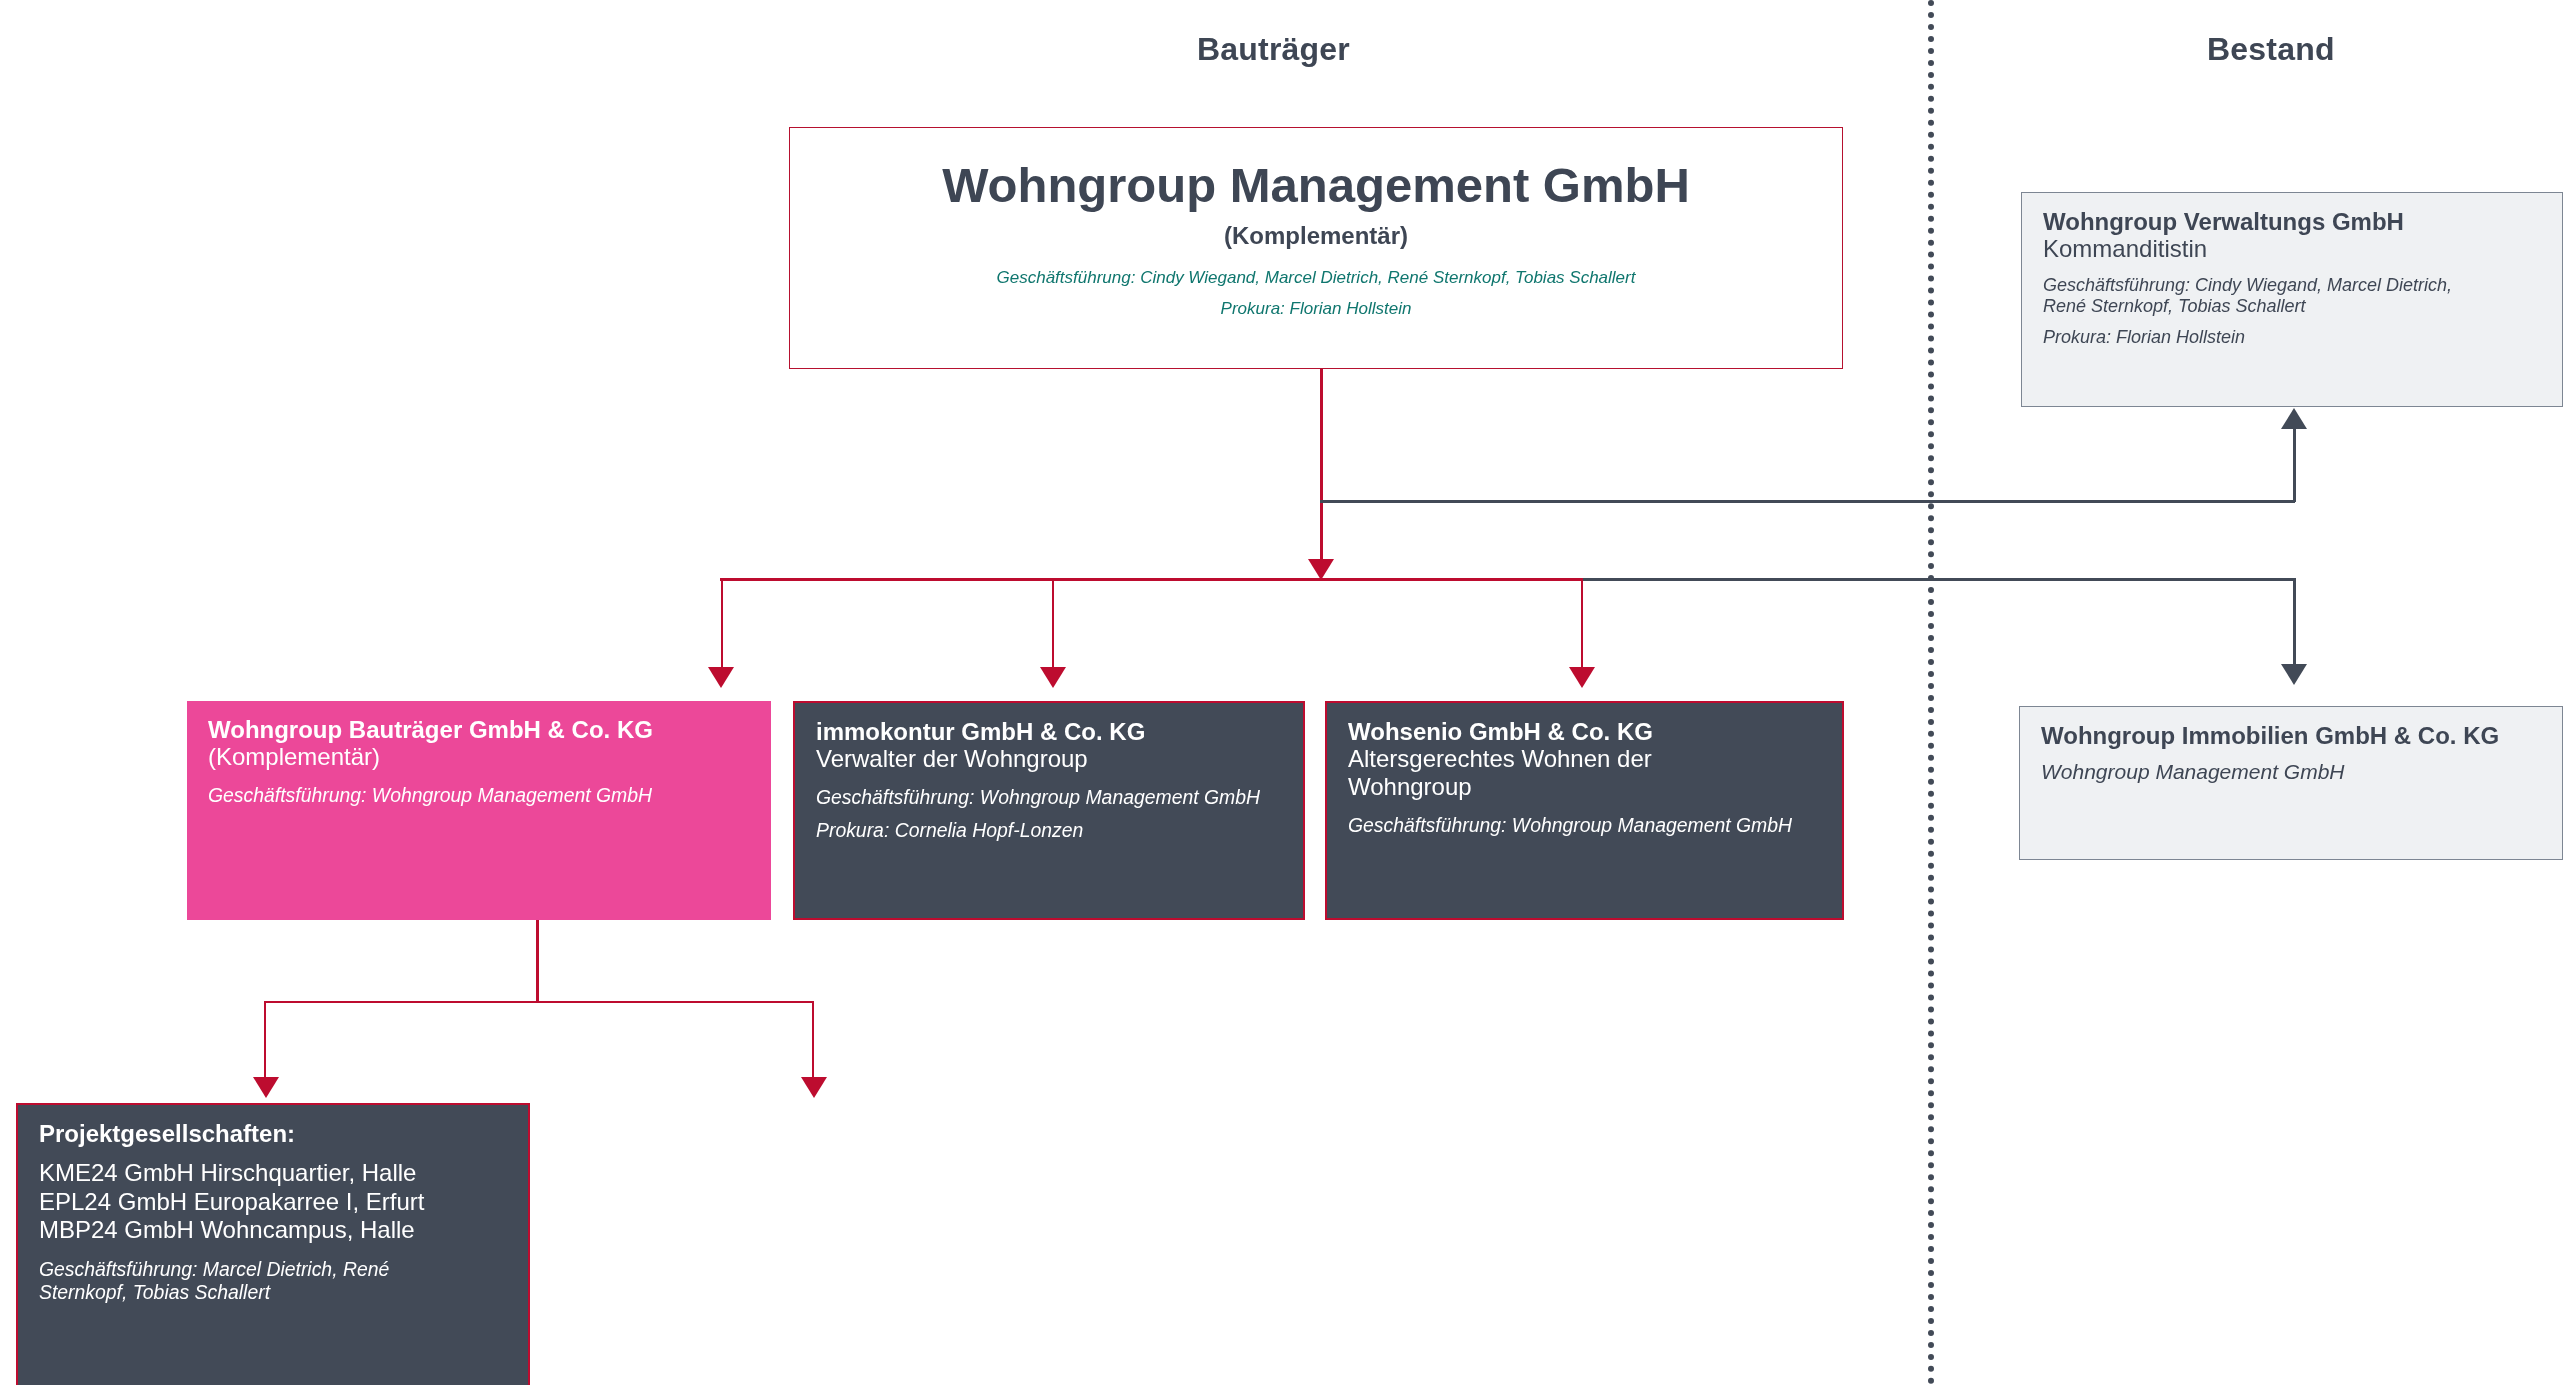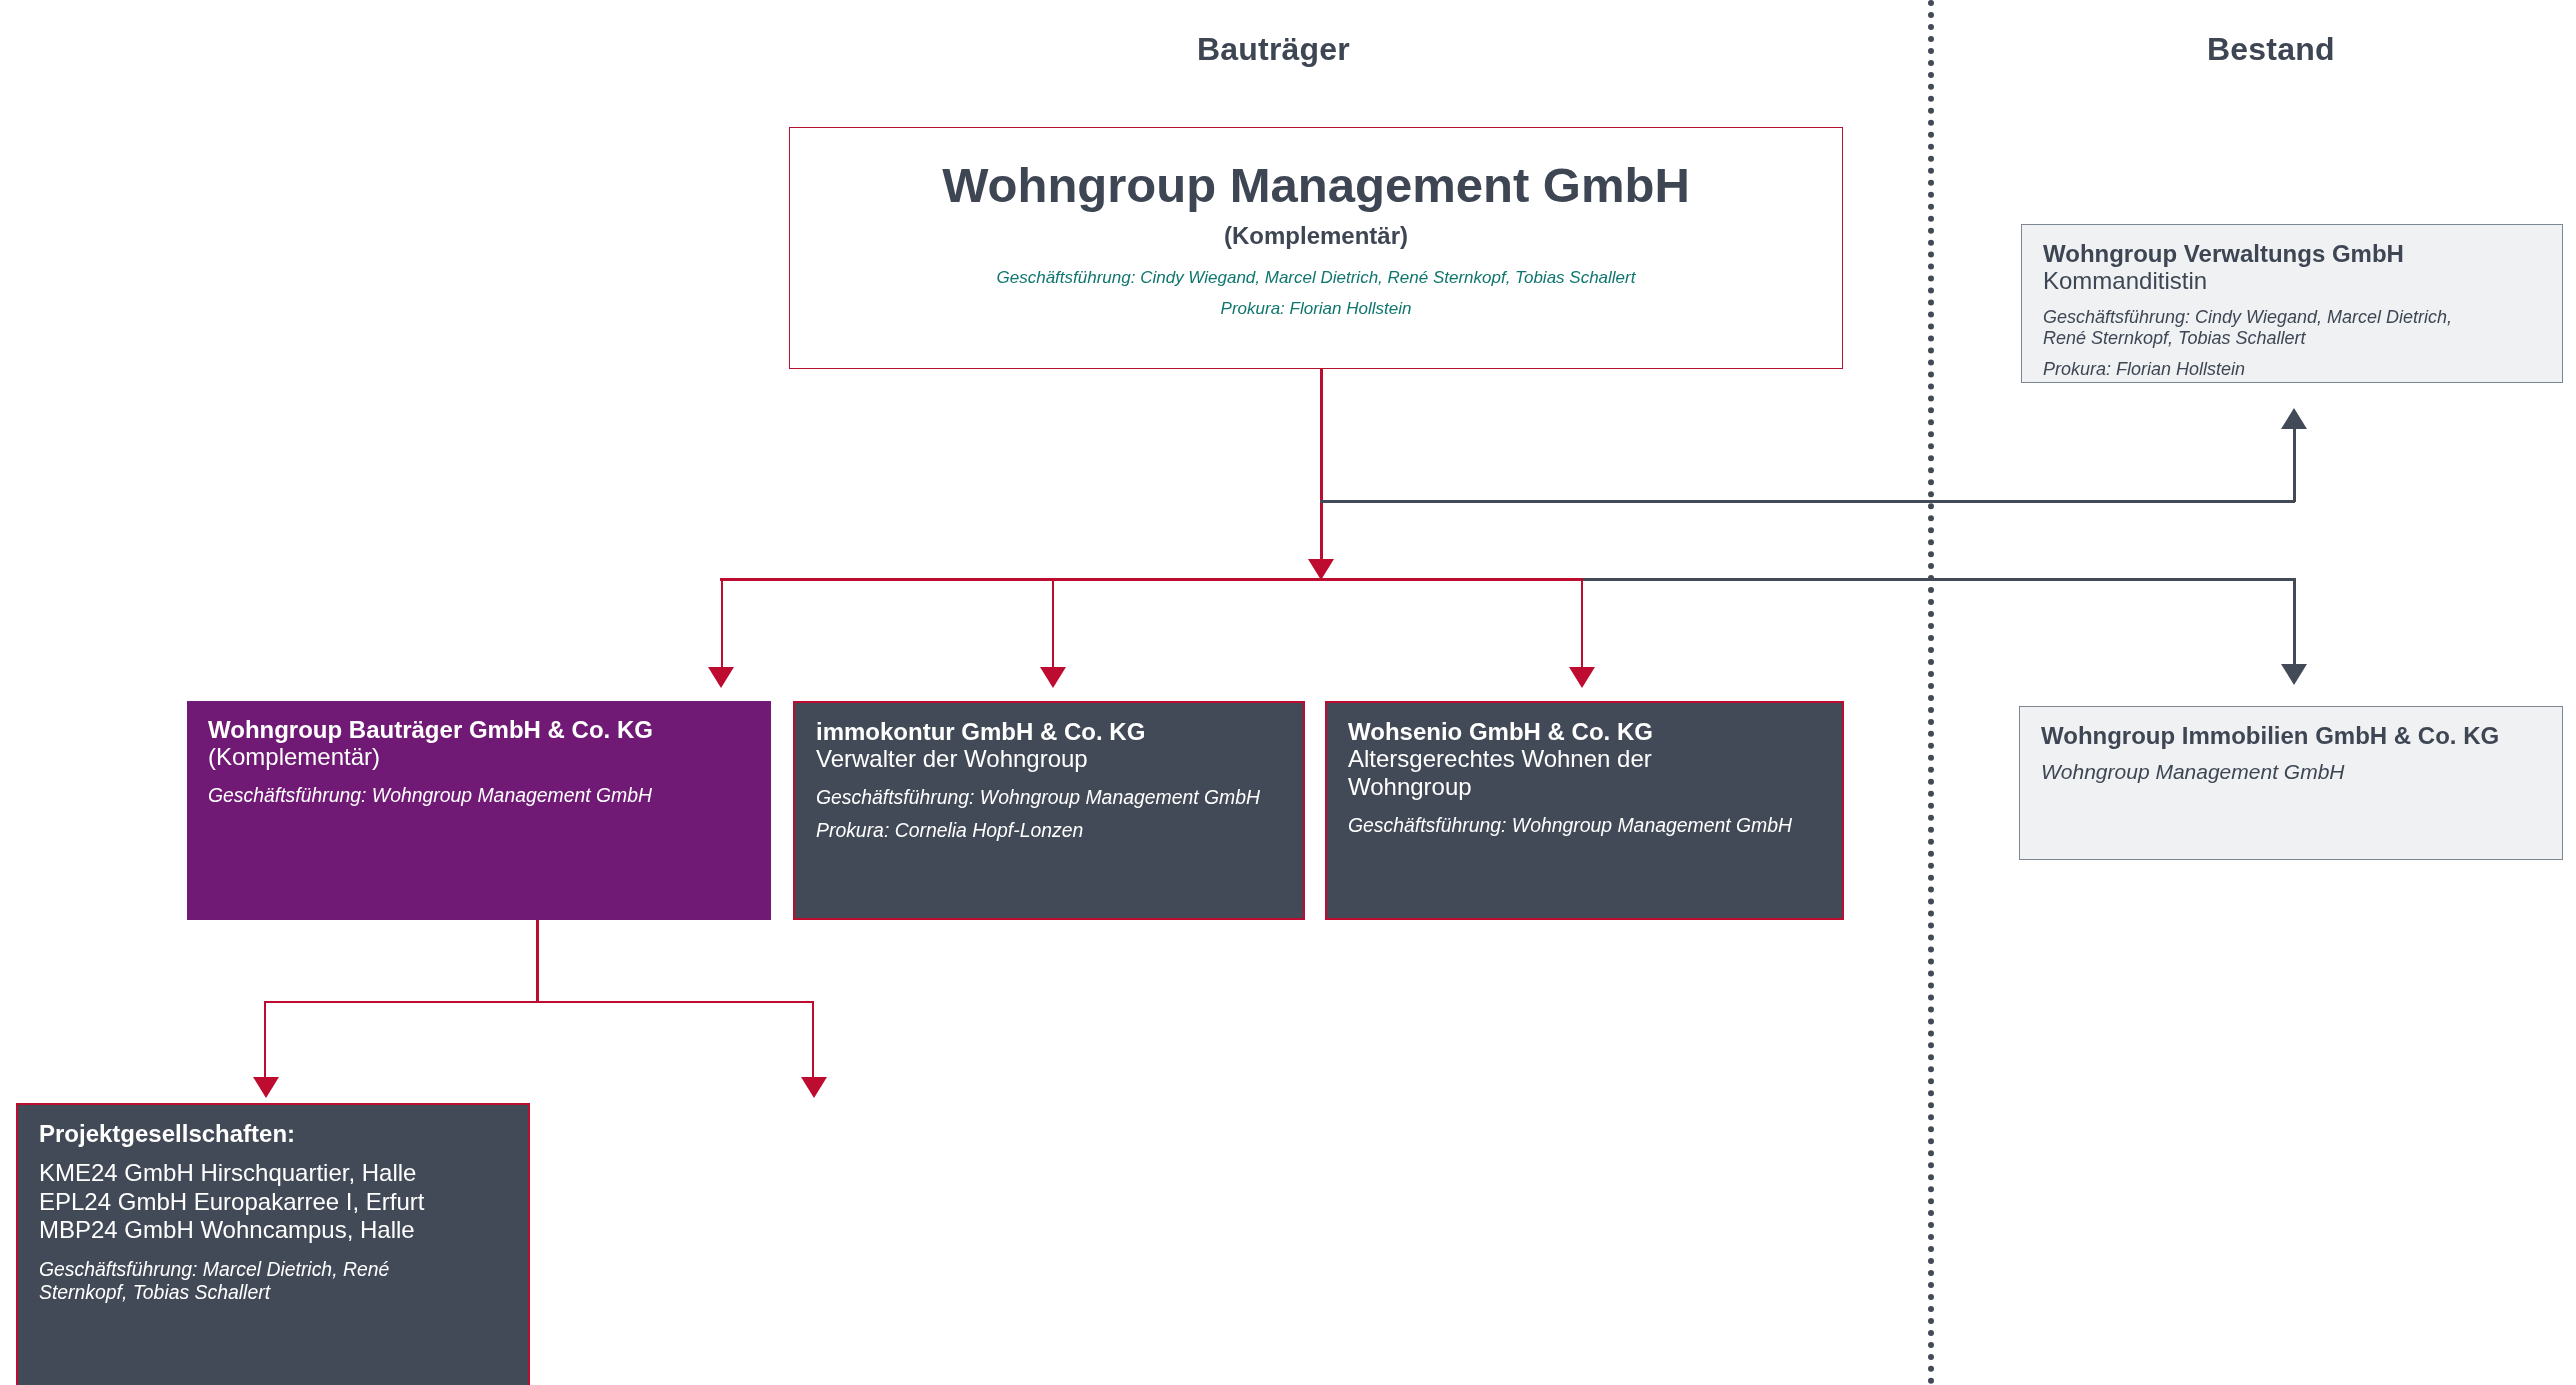--- a/index.html
+++ b/index.html
@@ -84,21 +84,21 @@
   }
   #node-root .meta {
     font-size: 17px;
     color: #0f766e;
     margin-top: 18px;
   }
   #node-root .meta.second { margin-top: 11.3px; }
 
   
   .node.red {
-    background: #701a75;
+    background: #ec4899;
     color: #ffffff;
   }
   
   .node.dark {
     background: #424a57;
     color: #ffffff;
   }
   
   .node.light {
     background: #eff1f3;
@@ -116,21 +116,21 @@
   #node-immokontur {
     left: 793px; top: 701px; width: 512px; height: 219px;
   }
   #node-wohsenio {
     left: 1325px; top: 701px; width: 519px; height: 219px;
   }
   #node-immobilien {
     left: 2019px; top: 706px; width: 544px; height: 154px;
   }
   #node-verwaltungs {
-    left: 2021px; top: 192px; width: 542px; height: 159px; margin-top: 32px;
+    left: 2021px; top: 192px; width: 542px; height: 215px;
   }
 
   
   #node-projektgesellschaften {
     left: 16px; top: 1103px; width: 514px; height: 358px;
   }
   #node-wohnpark {
     left: 553px; top: 1103px; width: 508px; height: 282px;
   }
 

